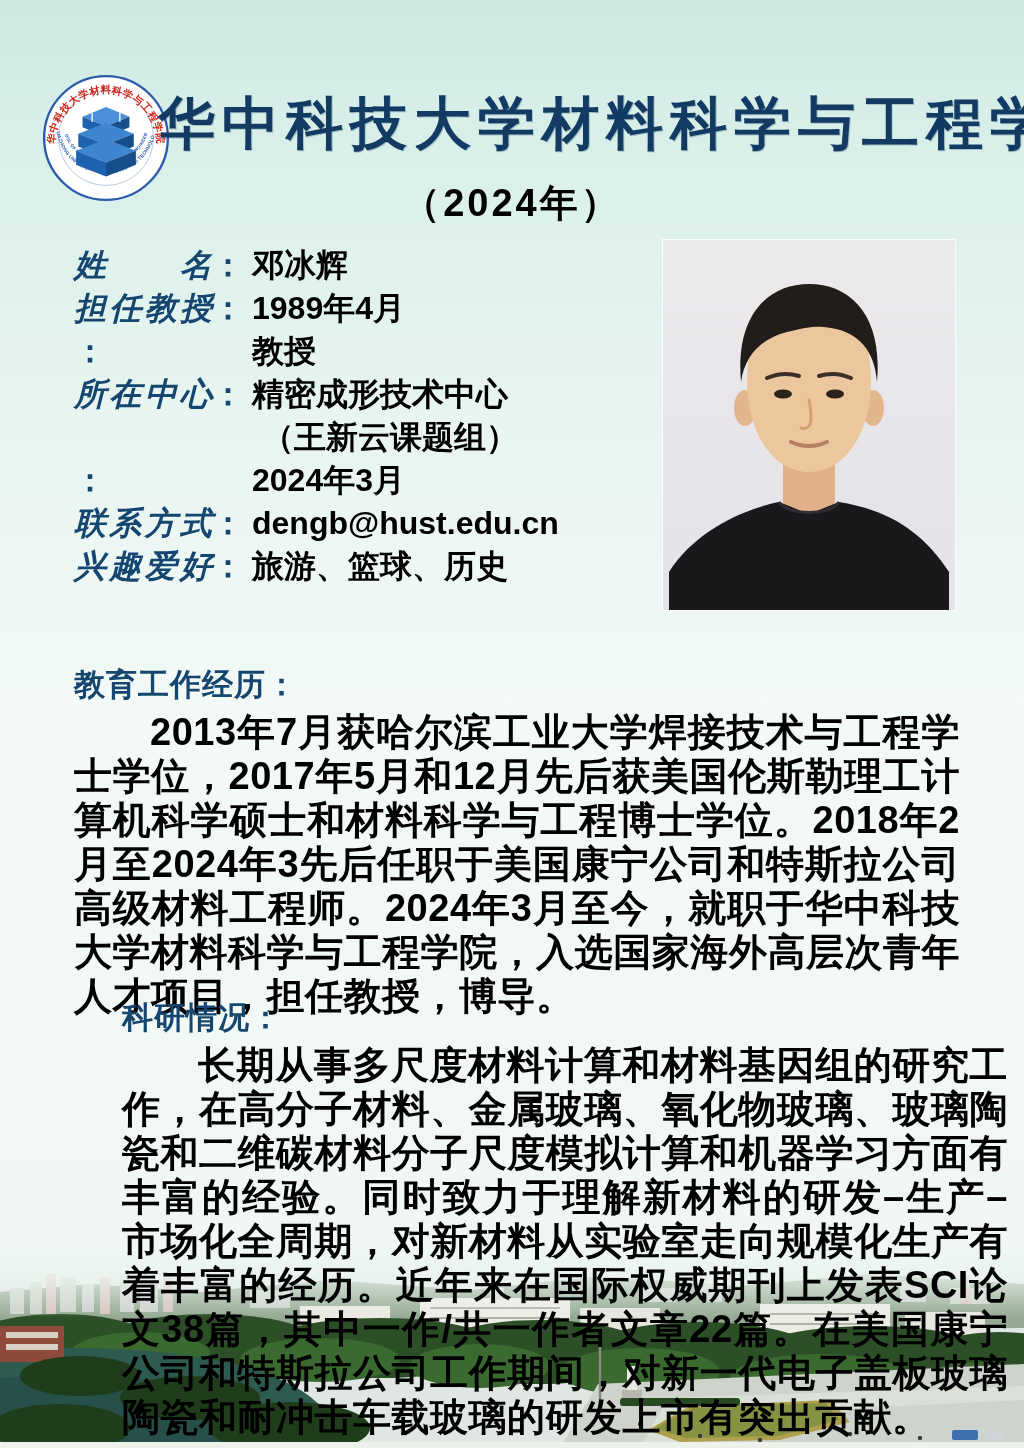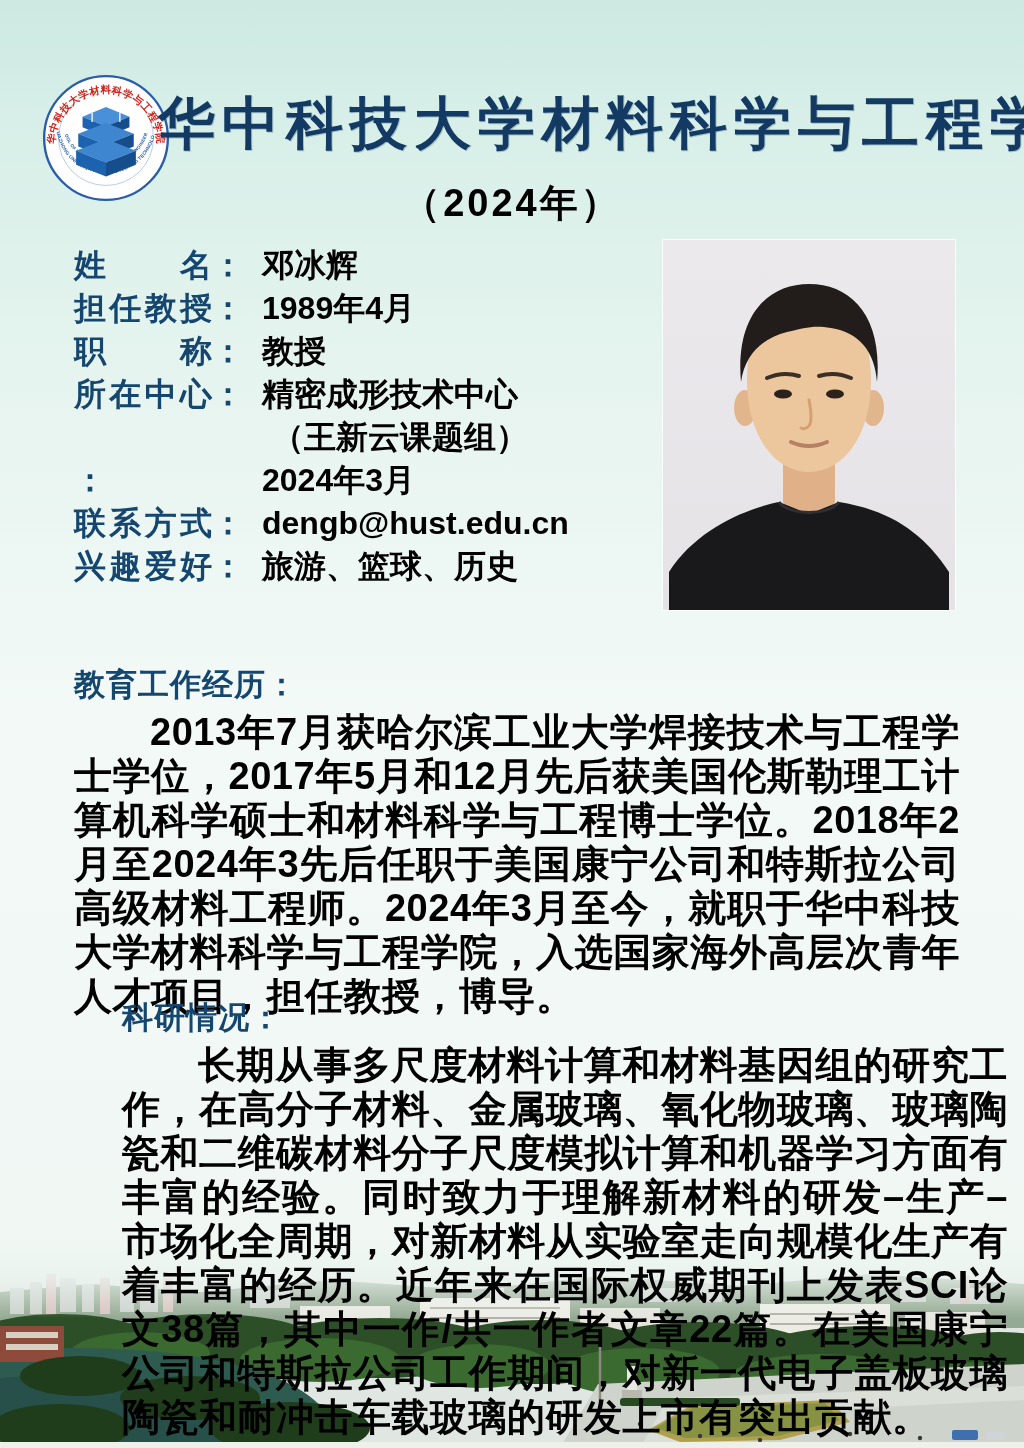--- a/index.html
+++ b/index.html
@@ -16,23 +16,23 @@
     text-shadow:1px 1px 0 rgba(19,58,99,.25);
   }
   .year{
     position:absolute;left:0;top:178px;width:1024px;text-align:center;
     font-size:38px;color:#000;letter-spacing:3px;
   }
   
   .profile-rows{position:absolute;left:74px;top:244px;width:586px;z-index:3;}
   .prow{display:flex;align-items:flex-start;font-size:32px;line-height:43px;}
   .plabel{color:#14466f;flex:0 0 178px;display:flex;}
-  .plabel .ltxt{display:inline-block;width:138px;text-align:justify;text-align-last:justify;}
+  .plabel .ltxt{display:inline-block;width:138px;text-align:justify;text-align-last:justify;font-style:italic;}
   .plabel .colon{display:inline-block;}
-  .pvalue{color:#000;margin-left:10px;white-space:nowrap;}
+  .pvalue{color:#000;white-space:nowrap;}
   .pspacer{flex:0 0 188px;}
   .portrait{position:absolute;left:663px;top:240px;width:292px;height:370px;z-index:3;
     outline:1px solid rgba(255,255,255,.8);}
   
   .section{position:absolute;left:74px;width:886px;z-index:3;}
   .sec-edu{top:636px;margin-top:28px;}
   .sec-sci{top:997px;margin-left:48px;}
   .sec-heading{font-size:31px;color:#14466f;margin-bottom:4px;letter-spacing:1px;}
   .sec-body{
     font-size:38px;color:#000;line-height:44px;
@@ -102,21 +102,20 @@
     </div>
     <div class="prow">
       <span class="plabel">
           <span class="ltxt">担任教授</span>
           <span class="colon">：</span>
         </span>
       <span class="pvalue">1989年4月</span>
     </div>
     <div class="prow">
       <span class="plabel">
-          <span class="ltxt">职称</span>
           <span class="colon">：</span>
         </span>
       <span class="pvalue">教授</span>
     </div>
     <div class="prow">
       <span class="plabel">
           <span class="ltxt">所在中心</span>
           <span class="colon">：</span>
         </span>
       <span class="pvalue">精密成形技术中心</span>

